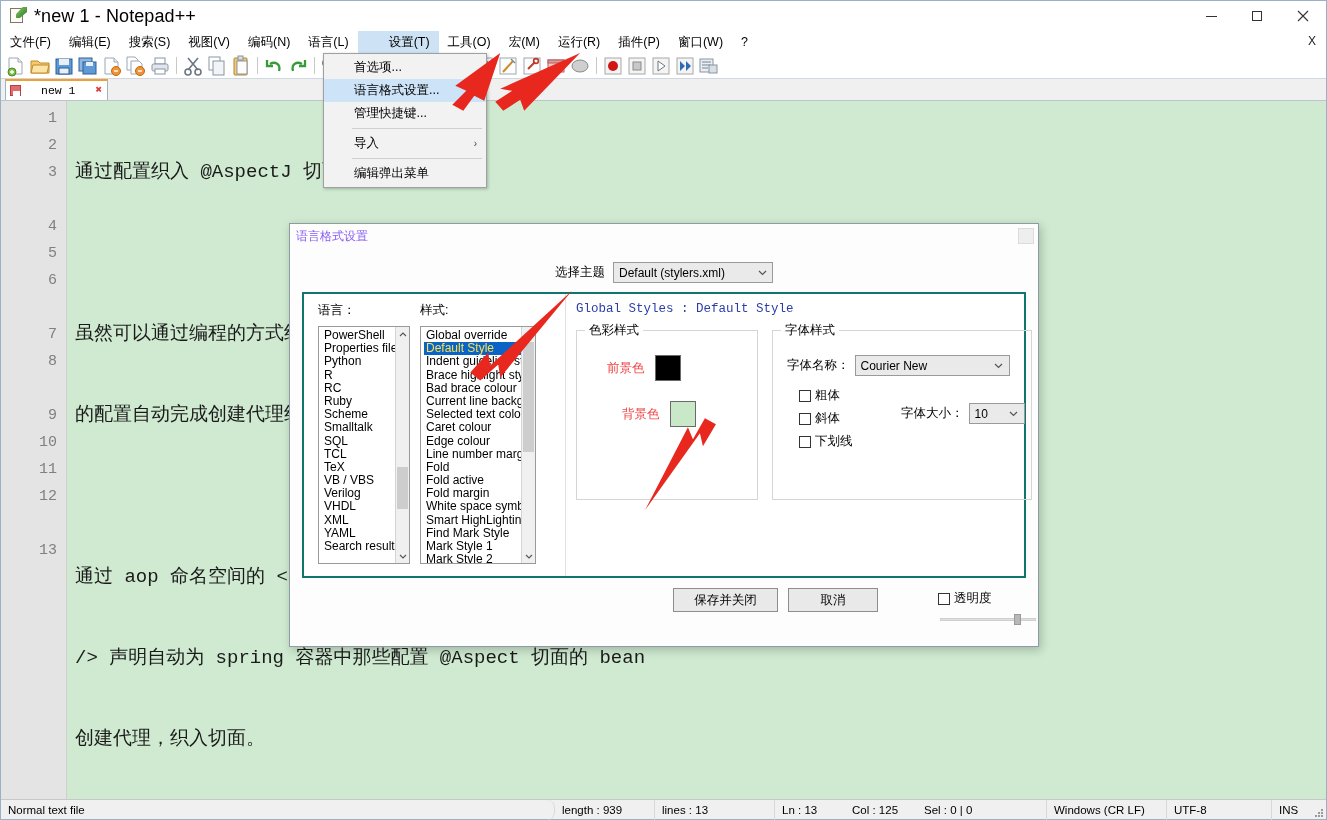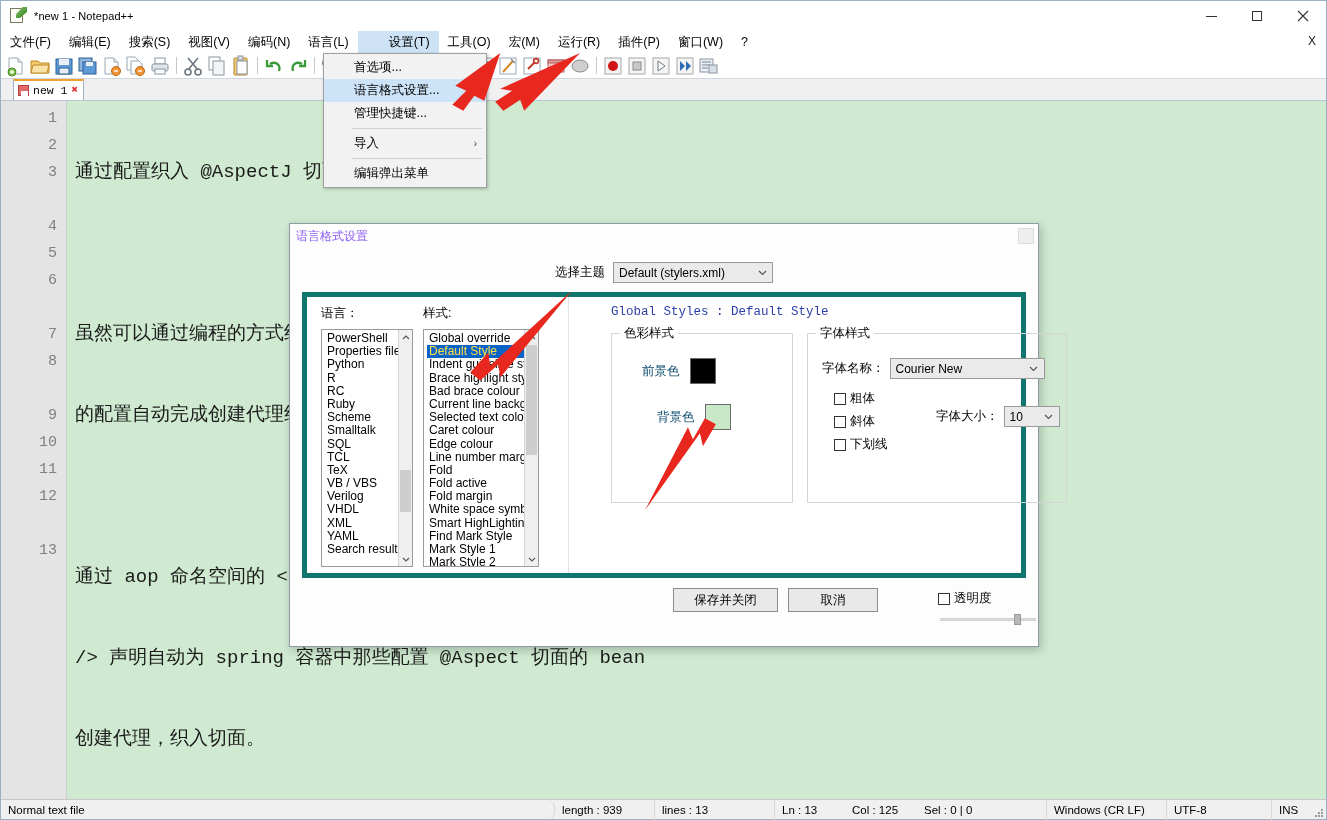--- a/index.html
+++ b/index.html
@@ -34,21 +34,21 @@
   .title-icon .pad {
     position:absolute; left:1px; top:1px; width:13px; height:15px;
     background:#fdfdf7; border:1px solid #7a7a5e;
   }
   .title-icon .pen {
     position:absolute; left:7px; top:0px; width:11px; height:11px;
     background:linear-gradient(135deg,#8fc47a 0%,#4f9a3a 60%,#2e6f22 100%);
     transform:rotate(0deg);
     clip-path:polygon(100% 0,100% 45%,35% 100%,0 100%,0 65%,60% 0);
   }
-  .title-text { font-size:11px; color:#000; letter-spacing:.1px; }
+  .title-text { font-size:18px; color:#000; letter-spacing:.1px; }
   .win-controls {
     position:absolute; right:0; top:0; height:30px; display:flex;
   }
   .win-btn {
     width:46px; height:30px; display:flex; align-items:center; justify-content:center;
     color:#333; font-size:13px;
   }
   .glyph-min { width:11px; height:1px; background:#333; }
   .glyph-max { width:10px; height:10px; border:1px solid #333; }
   .glyph-close svg { display:block; }
@@ -88,27 +88,27 @@
 
   
   .tabbar {
     height:22px; flex:0 0 22px;
     display:flex; align-items:flex-end;
     background:#f0f0f0;
     border-bottom:1px solid #b9c6d2;
     padding-left:4px;
   }
   .tab {
-    height:21px; display:flex; align-items:center; gap:4px;
+    height:21px; display:flex; align-items:center; gap:20px;
     padding:0 5px 0 4px;
     background:#ffffff;
     border:1px solid #9eb4c6; border-bottom:none;
     border-top:2px solid #f0a030;
     font-family:"Liberation Mono", monospace;
-    font-size:11.5px; color:#000;margin-left:8px;
+    font-size:11.5px; color:#000;
   }
   .tab .save-ico { width:11px;height:11px;background:#e36a6a;border:1px solid #b34040;position:relative;}
   .tab .save-ico:after{content:"";position:absolute;left:2px;top:5px;width:7px;height:5px;background:#fff;}
   .tab .close-ico { color:#e03c3c; font-weight:bold; font-size:11px; line-height:1; }
 
   
   .editor {
     flex:1 1 auto; position:relative; display:flex;
     background:#cfead0; overflow:hidden;
   }
@@ -196,23 +196,22 @@
   }
   .combo .cb-arrow {
     margin-left:auto; width:20px; height:100%;
     display:flex; align-items:center; justify-content:center;
     color:#444; font-size:9px;
   }
   #theme-combo { width:160px; }
 
   .panel {
     position:absolute; left:12px; top:68px; right:12px; height:286px;
-    border:5px solid #0f766e; background:#fff;
+    border:2px solid #0f766e; background:#fff;
     display:flex;
-    gap:32px;
   }
   .leftpane {
     width:262px; flex:0 0 262px; border-right:1px solid #e2e2e2;
     position:relative; padding:10px 0 0 0;
   }
   .group-hdr { font-size:12.5px; color:#000; }
   .listbox {
     border:1px solid #9a9a9a; background:#fff; overflow:hidden;
     position:relative; font-size:12px; color:#000;
   }
@@ -236,21 +235,21 @@
     font-size:12.5px; color:#2b3ea8;
   }
   .fieldset {
     position:absolute; border:1px solid #d5d5d5;
   }
   .fs-legend {
     position:absolute; top:-9px; left:8px; background:#fff; padding:0 4px;
     font-size:12.5px; color:#000;
   }
   .color-row { display:flex; align-items:center; gap:10px; }
-  .color-lbl { font-size:12.5px; color:#0c4a6e; }
+  .color-lbl { font-size:12.5px; color:#ef4444; }
   .swatch { width:26px; height:26px; border:1px solid #6a6a6a; }
   .chk-row { display:flex; align-items:center; gap:4px; font-size:12.5px; margin-bottom:6px;}
   .chkbox { width:12px; height:12px; border:1px solid #333; background:#fff; flex:0 0 12px; }
 
   .btn {
     height:24px; border:1px solid #8d8d8d; background:#e9e9e9;
     font-size:12.5px; color:#000; display:flex; align-items:center;
     justify-content:center; font-family:"Liberation Sans", sans-serif;
   }
   .slider { position:relative; width:96px; height:10px; }

